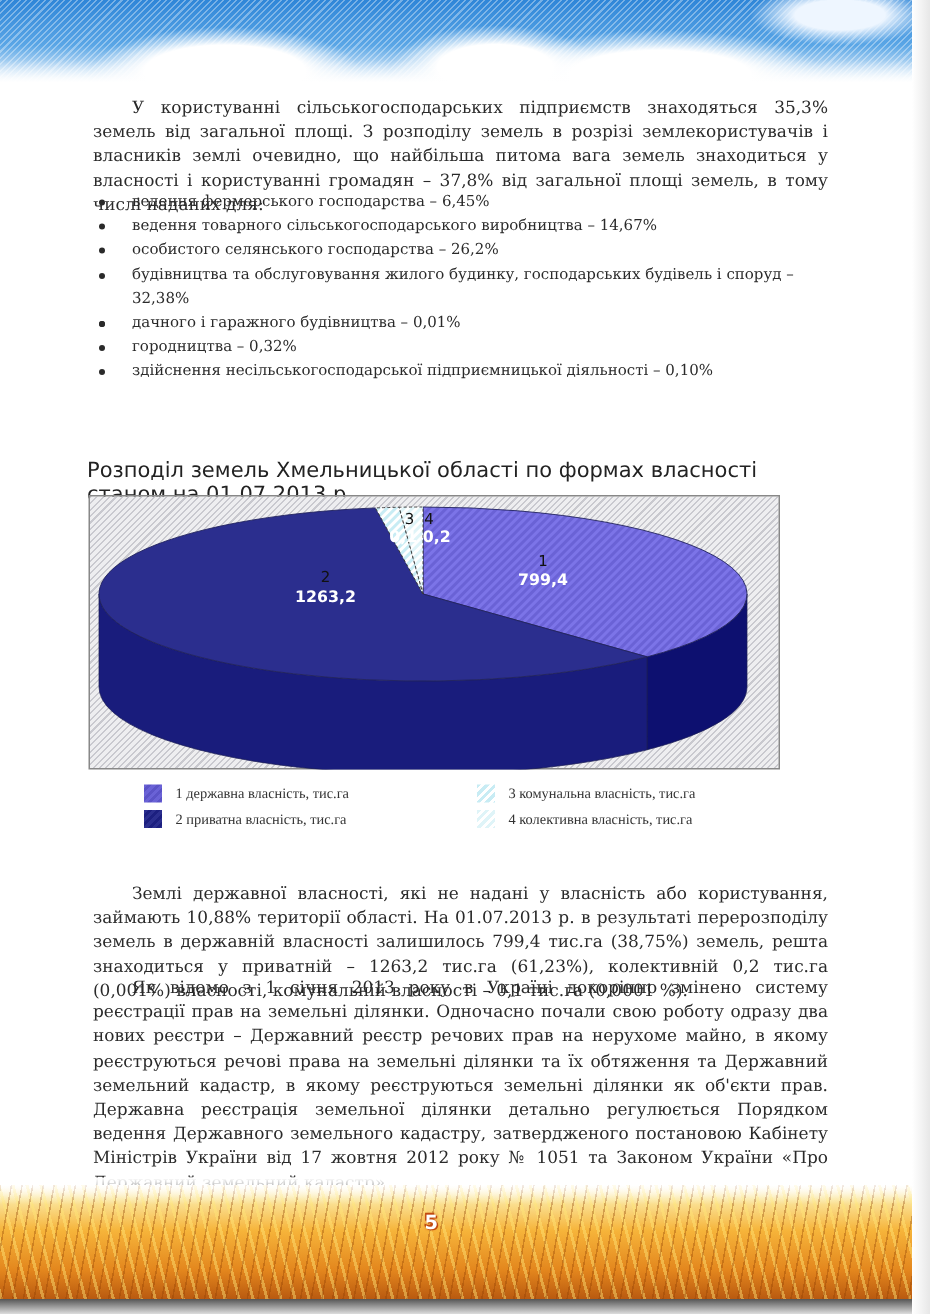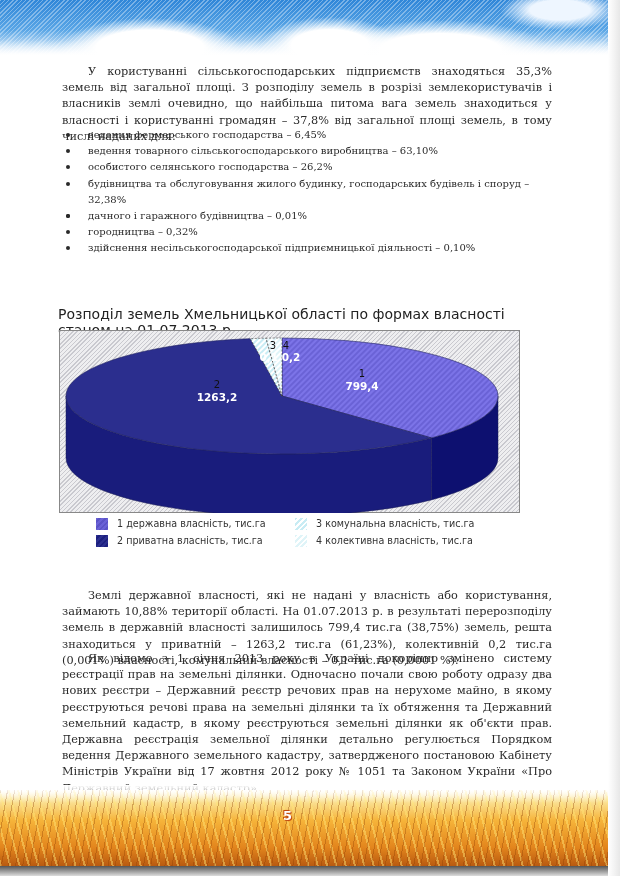--- a/index.html
+++ b/index.html
@@ -25,23 +25,23 @@
   ul.bullets li{position:relative;padding-left:26px;}
   ul.bullets li .dot{position:absolute;left:4px;top:6px;width:4px;height:4px;border-radius:50%;background:#2a2a2a;}
   .chart-title{position:absolute;left:58px;top:306px;width:480px;
        font-family:"DejaVu Sans","Liberation Sans",sans-serif;font-size:14px;color:#222;}
   .chart-box{position:absolute;left:59px;top:330px;width:459px;height:181px;
        border:1px solid #888;
        background:repeating-linear-gradient(135deg,#c9c9cf 0 1px,#eeeef0 1px 3px);}
   svg.pie{position:absolute;left:59px;top:330px;}
   .legend{position:absolute;top:518px;font-family:"DejaVu Sans","Liberation Sans",sans-serif;
           font-size:9.6px;color:#333;}
-  .legend .row{height:17px;display:flex;align-items:flex-start;}
+  .legend .row{height:17px;display:flex;align-items:flex-end;font-family:Liberation Serif, serif;}
   .legend .sw{width:12px;height:12px;margin-right:9px;}
-  .lg-left{left:96px;} .lg-right{left:295px;}
+  .lg-left{left:96px;} .lg-right{left:318px;}
   .p2{top:588px;}
   .p3{top:651px;}
   .wheat{position:absolute;left:0;top:790px;width:608px;height:76px;
      background:
        repeating-linear-gradient(100deg,rgba(140,60,0,.35) 0 1px,rgba(0,0,0,0) 1px 7px),
        repeating-linear-gradient(75deg,rgba(255,230,120,.45) 0 2px,rgba(0,0,0,0) 2px 9px),
        linear-gradient(180deg,#fff 0%,#fbe7a0 12%,#f6b43a 40%,#e3861d 75%,#b95a10 100%);}
   .wheat-fade{position:absolute;left:0;top:785px;width:608px;height:18px;background:linear-gradient(180deg,#fff,rgba(255,255,255,0));}
   .page-num{position:absolute;left:283px;top:808px;font-family:"DejaVu Sans","Liberation Sans",sans-serif;
      font-weight:bold;font-size:13px;color:#fff;text-shadow:0 0 2px #c24a10,1px 1px 0 #c24a10,-1px -1px 0 #c24a10;}
@@ -51,21 +51,21 @@
 <body>
 
 <div class="sky"></div>
 <div class="sky-fade"></div>
 <div class="edge"></div>
 
 <div class="text p1"><span class="indent"></span><span>У користуванні сільськогосподарських підприємств знаходяться 35,3% земель від загальної площі. З розподілу земель в розрізі землекористувачів і власників землі очевидно, що найбільша питома вага земель знаходиться у власності і користуванні громадян – 37,8% від загальної площі земель, в тому числі наданих для:</span></div>
 
 <ul class="bullets" id="bullets">
     <li><span class="dot"></span><span>ведення фермерського господарства – 6,45%</span></li>
-    <li><span class="dot"></span><span>ведення товарного сільськогосподарського виробництва – 63,10%</span></li>
+    <li><span class="dot"></span><span>ведення товарного сільськогосподарського виробництва – 14,67%</span></li>
     <li><span class="dot"></span><span>особистого селянського господарства – 26,2%</span></li>
     <li><span class="dot"></span><span>будівництва та обслуговування жилого будинку, господарських будівель і споруд – 32,38%</span></li>
     <li><span class="dot"></span></li>
     <li><span class="dot"></span><span>дачного і гаражного будівництва – 0,01%</span></li>
     <li><span class="dot"></span><span>городництва – 0,32%</span></li>
     <li><span class="dot"></span><span>здійснення несільськогосподарської підприємницької діяльності – 0,10%</span></li>
   </ul>
 
 <div class="chart-title">Розподіл земель Хмельницької області по формах власності станом на 01.07.2013 р.</div>
 <div class="chart-box"></div>

